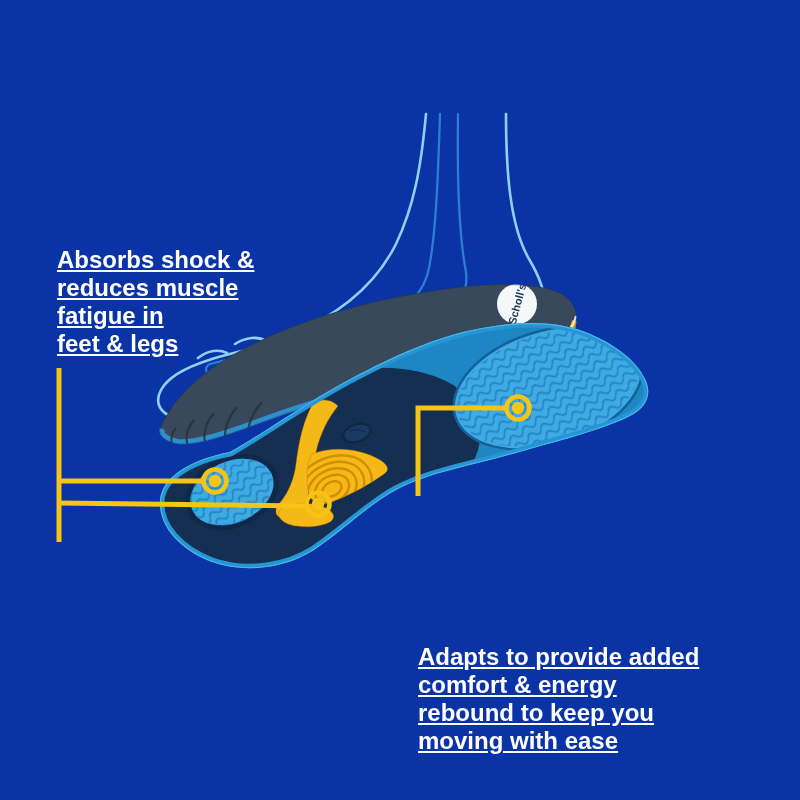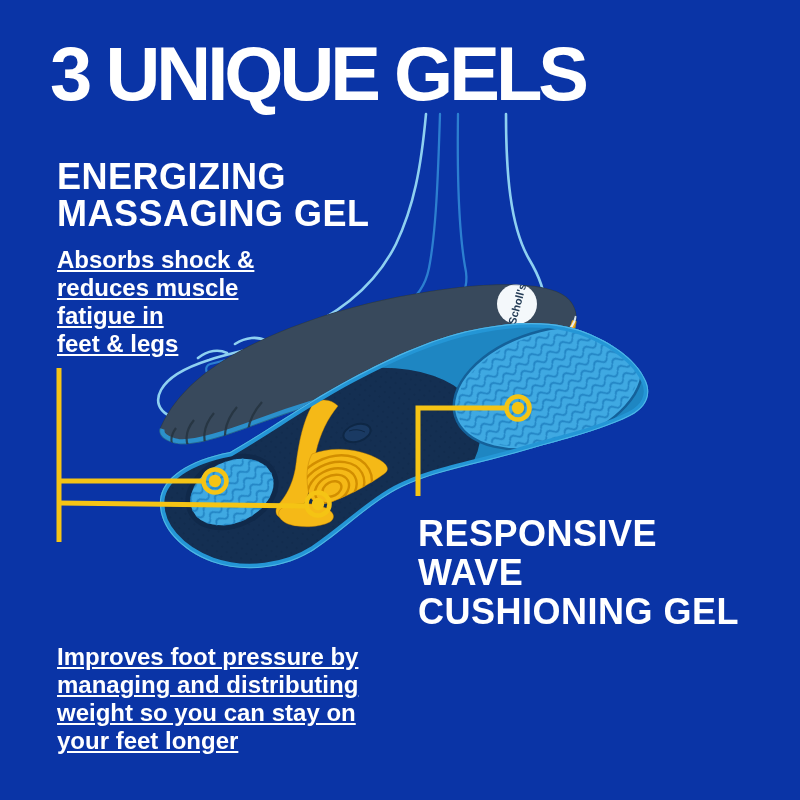--- a/index.html
+++ b/index.html
@@ -141,30 +141,24 @@
         <circle cx="318" cy="504" r="11.5" fill="none" stroke-width="4.6" style="stroke:var(--accent-yellow,#F5C414)"></circle>
         <circle cx="318" cy="504" r="6.2" style="fill:var(--accent-yellow,#F5C414)"></circle>
       </g>
       <g>
         <circle cx="518" cy="408" r="11.5" fill="none" stroke-width="4.6" style="stroke:var(--accent-yellow,#F5C414)"></circle>
         <circle cx="518" cy="408" r="6.2" style="fill:var(--accent-yellow,#F5C414)"></circle>
       </g>
     </g>
   </svg>
 
-  <h1 class="txt title">3 UNIQUE GELS</h1>
 
-  <h2 class="txt heading h-energizing">ENERGIZING
-MASSAGING GEL</h2>
   <p class="txt bodytxt b-energizing">Absorbs shock &amp;
 reduces muscle
 fatigue in
 feet &amp; legs</p>
 
-  <p class="txt bodytxt b-arch">Improves foot pressure by
-managing and distributing
-weight so you can stay on
-your feet longer</p>
 
-  <h2 class="txt heading h-responsive">RESPONSIVE
-WAVE
-CUSHIONING GEL</h2>
+  <p class="txt bodytxt b-responsive">Adapts to provide added
+comfort &amp; energy
+rebound to keep you
+moving with ease</p>
 </div>
 
 </body></html>

